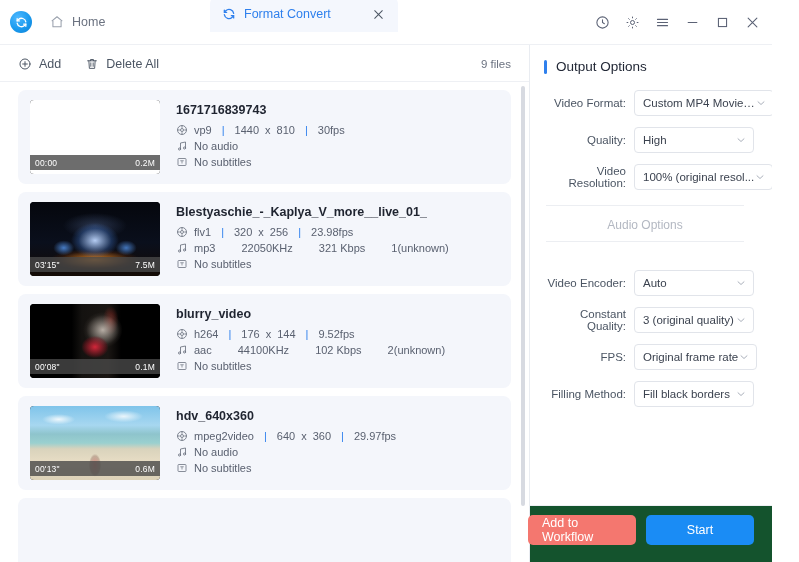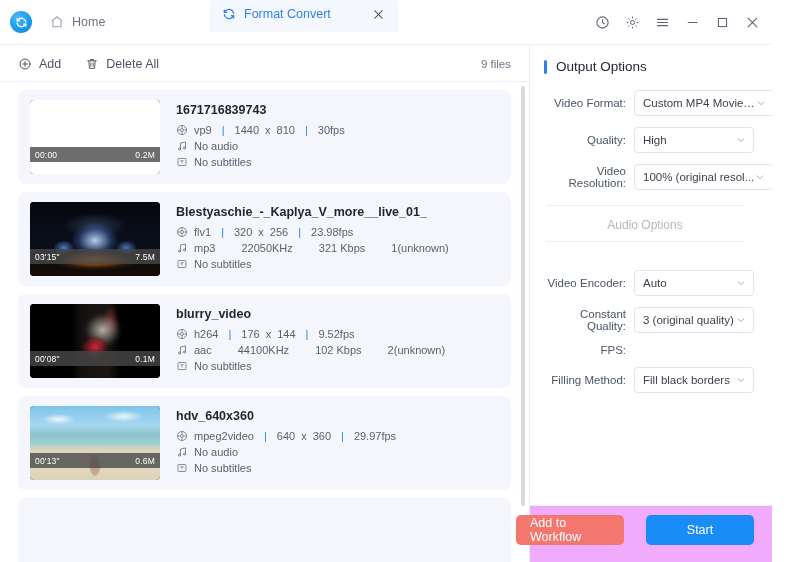--- a/index.html
+++ b/index.html
@@ -141,21 +141,21 @@
   .thumb {
     position: relative;
     width: 130px; height: 74px;
     flex: 0 0 130px;
     border-radius: 4px;
     overflow: hidden;
     background: #000;
   }
   .thumb .pic { position: absolute; inset: 0; }
   .thumb-bar {
-    position: absolute; left: 0; right: 0; bottom: 12px;
+    position: absolute; left: 0; right: 0; bottom: 4px;
     height: 15px;
     background: rgba(72,72,72,0.80);
     display: flex; align-items: center; justify-content: space-between;
     padding: 0 5px;
     color: #ffffff;
     font-size: 8.5px;
     letter-spacing: .2px;
   }
   .meta { flex: 1 1 auto; min-width: 0; }
   .fname {
@@ -250,23 +250,23 @@
     padding-bottom: 9px;
     border-bottom: 1px solid #eceef2;
   }
   .otab.active { color: #222836; border-bottom: 2px solid #2f80ed; }
 
   .opt-body { margin-top: 28px; }
 
   .footer {
     flex: 0 0 56px;
     display: flex; align-items: center; justify-content: flex-end;
-    gap: 22px;
+    gap: 10px;
     padding: 0 18px 8px 0;
-    background: #f0abfc;
+    background: #14532d;
   }
   .btn {
     height: 30px;
     border-radius: 5px;
     display: flex; align-items: center; justify-content: center;
     font-size: 12.5px; color: #fff;
     padding: 0 14px;
   }
   .btn-workflow { background: #f4776f; min-width: 108px; }
   .btn-start { background: #1a8cf5; min-width: 108px; }
@@ -681,20 +681,28 @@
               <span class="val">3 (original quality)</span>
               <span class="caret">
                 <svg width="12" height="12" viewBox="0 0 24 24" fill="none" stroke="currentColor" stroke-width="2" stroke-linecap="round">
                     <path d="M6 9.5l6 5.5 6-5.5"></path>
                   </svg>
               </span>
             </div>
           </div>
           <div class="frow">
             <div class="flabel">FPS:</div>
+            <div class="select">
+              <span class="val">Original frame rate</span>
+              <span class="caret">
+                <svg width="12" height="12" viewBox="0 0 24 24" fill="none" stroke="currentColor" stroke-width="2" stroke-linecap="round">
+                    <path d="M6 9.5l6 5.5 6-5.5"></path>
+                  </svg>
+              </span>
+            </div>
           </div>
           <div class="frow">
             <div class="flabel">Filling Method:</div>
             <div class="select">
               <span class="val">Fill black borders</span>
               <span class="caret">
                 <svg width="12" height="12" viewBox="0 0 24 24" fill="none" stroke="currentColor" stroke-width="2" stroke-linecap="round">
                     <path d="M6 9.5l6 5.5 6-5.5"></path>
                   </svg>
               </span>

